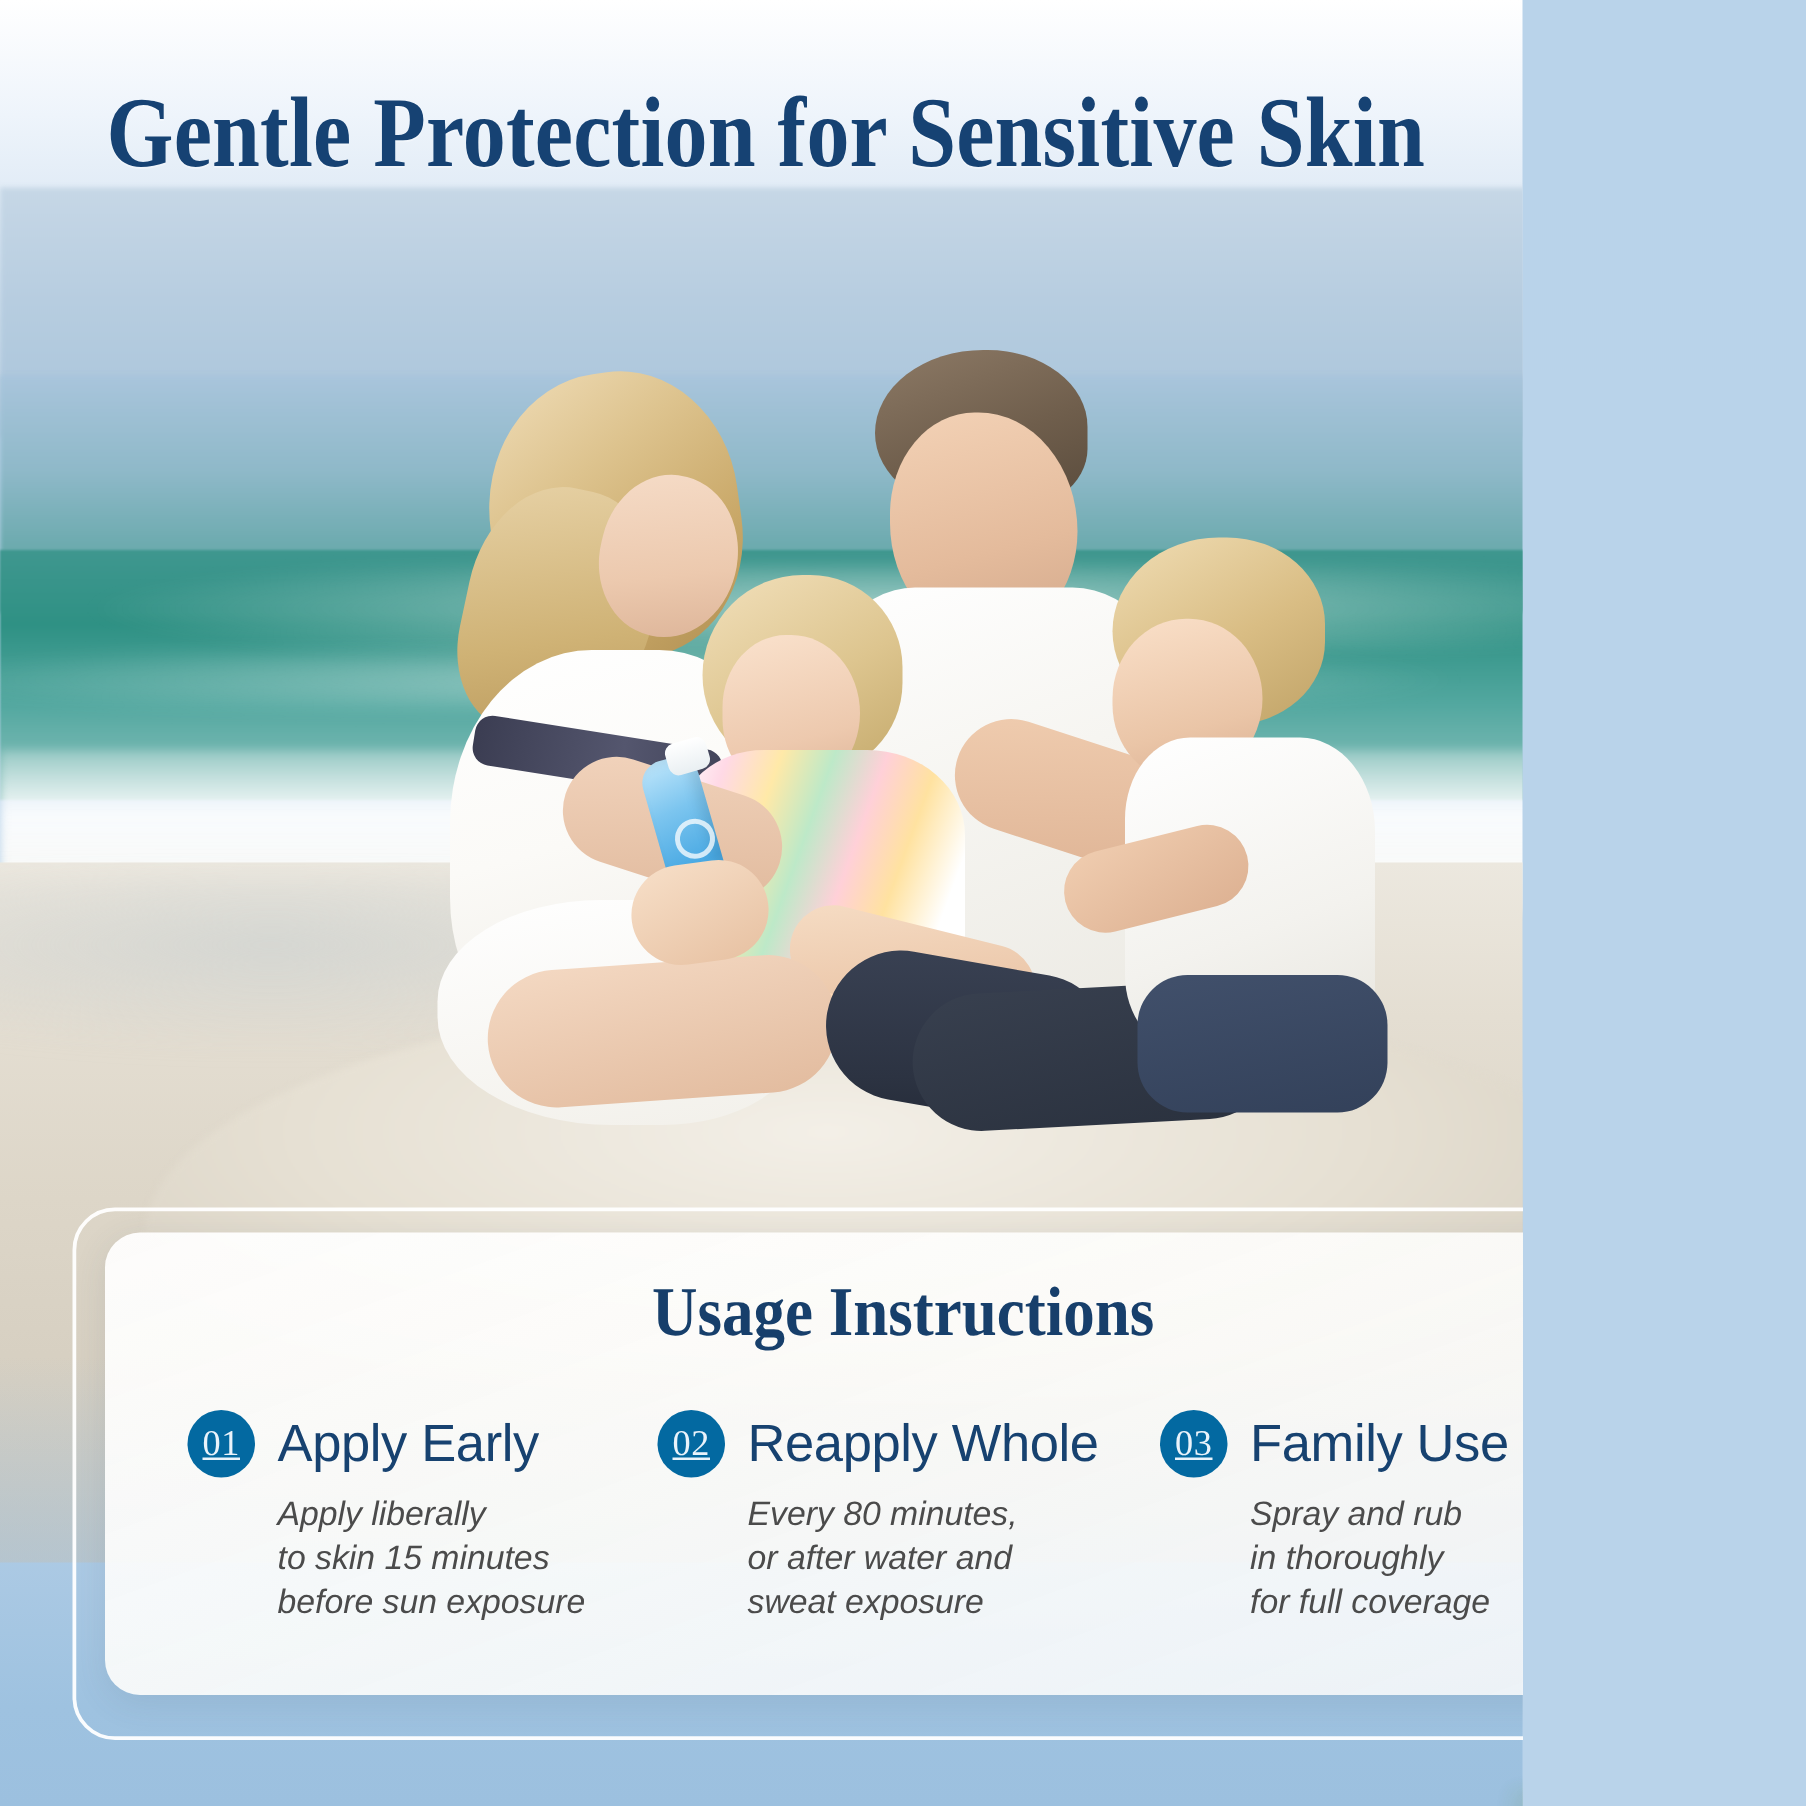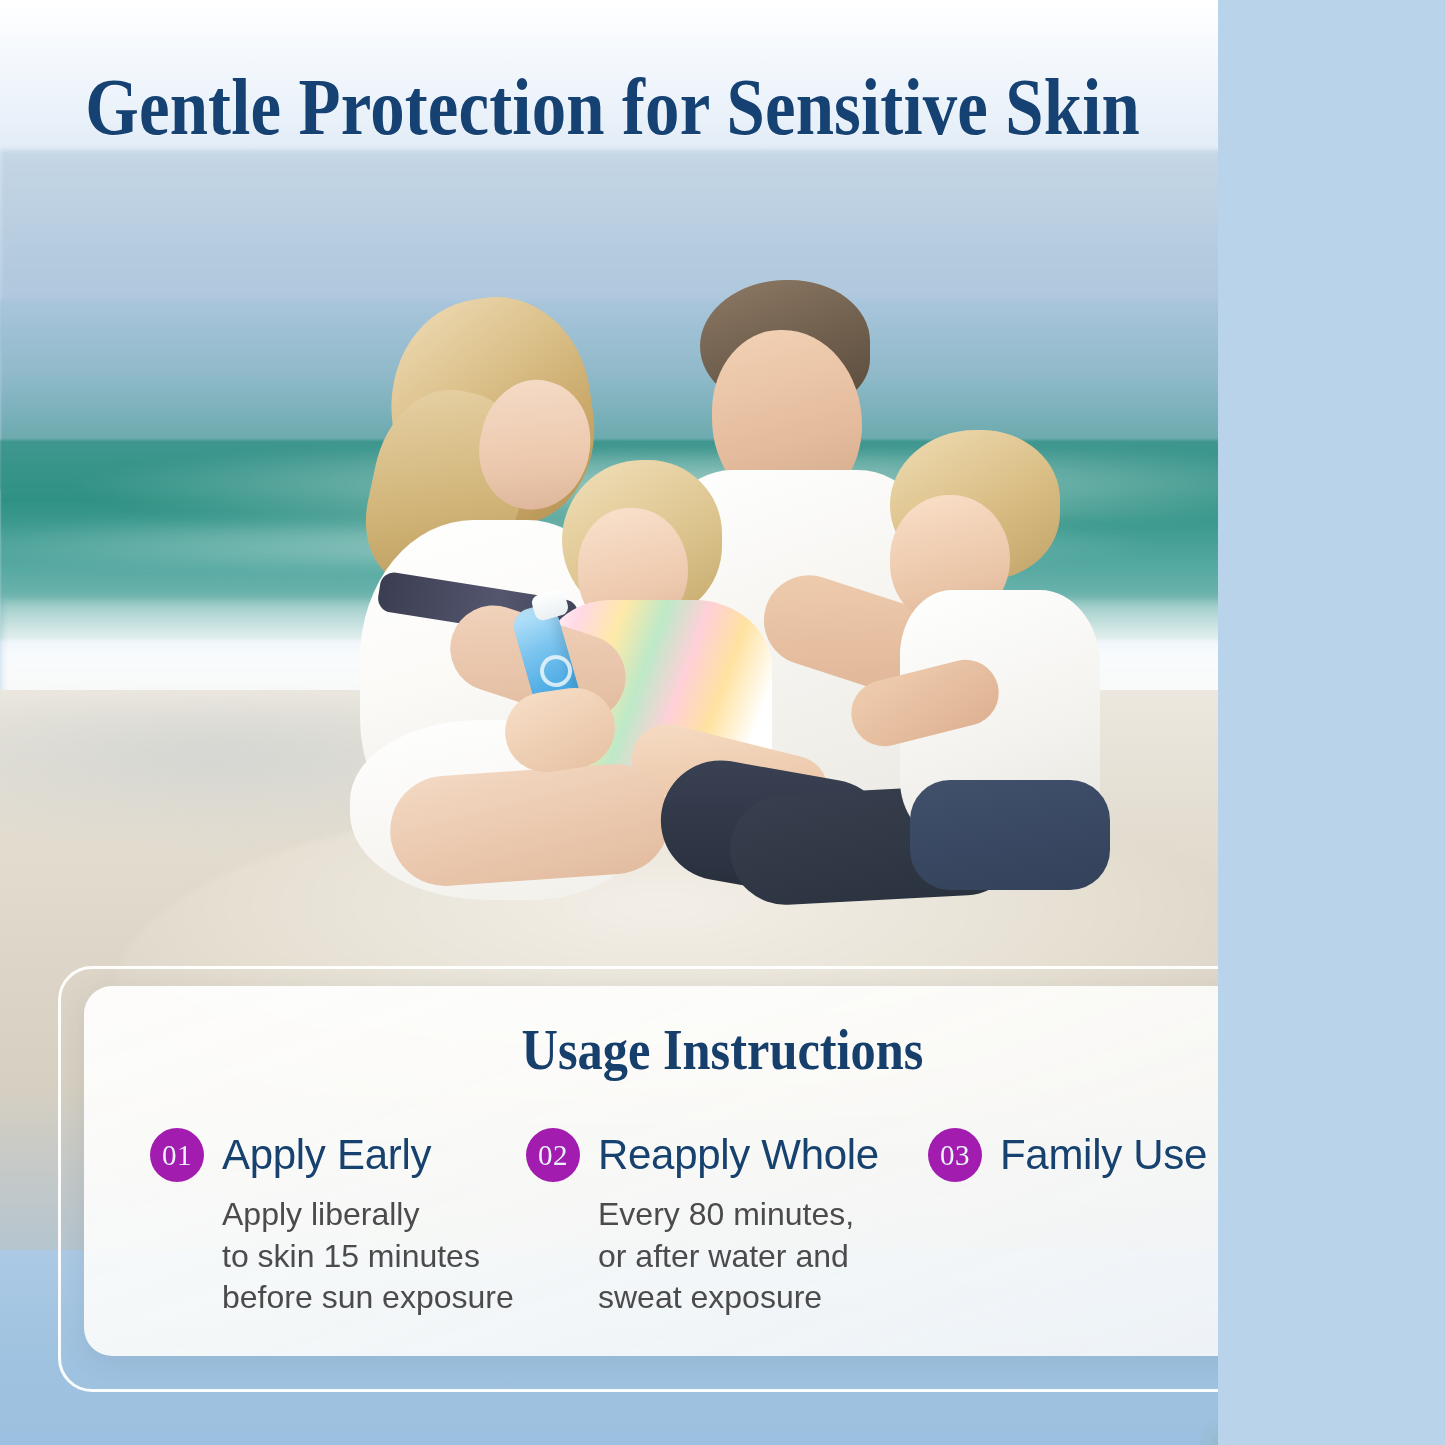--- a/index.html
+++ b/index.html
@@ -167,25 +167,25 @@
       transform:scaleX(.9);transform-origin:50% 50%;}
 
   .steps{position:absolute;left:84px;top:1128px;width:1278px;height:200px;}
   .step{position:absolute;top:0;}
   .s1{left:66px;width:400px;}
   .s2{left:442px;width:400px;}
   .s3{left:844px;width:390px;}
 
   .step-head{display:flex;align-items:center;gap:18px;}
   .num{width:54px;height:54px;min-width:54px;border-radius:50%;
-      background:#a21caf;display:flex;align-items:center;justify-content:center;
+      background:#0369a1;display:flex;align-items:center;justify-content:center;
       font-family:"Liberation Serif", serif;font-size:29px;color:#eaf3fb;font-weight:400;
-      letter-spacing:.5px;}
+      letter-spacing:.5px;text-decoration:underline;}
   .step-title{font-size:42px;color:#174270;font-weight:400;white-space:nowrap;letter-spacing:-.3px;}
-  .step-body{margin-top:12px;margin-left:72px;font-size:32px;line-height:1.30;color:#4b4b4b;white-space:pre-line;}
+  .step-body{margin-top:12px;margin-left:72px;font-size:27px;line-height:1.30;color:#4b4b4b;white-space:pre-line;font-style:italic;}
 
 </style>
 </head>
 <body>
 
 <div class="poster">
 
   <div class="photo">
     <div class="sky"></div>
     <div class="ocean-far"></div>
@@ -266,17 +266,20 @@
       <div class="step-body">Every 80 minutes,
 or after water and
 sweat exposure</div>
     </div>
 
     <div class="step s3">
       <div class="step-head">
         <div class="num">03</div>
         <div class="step-title">Family Use</div>
       </div>
+      <div class="step-body">Spray and rub
+in thoroughly
+for full coverage</div>
     </div>
 
   </div>
 
 </div>
 
 </body></html>

